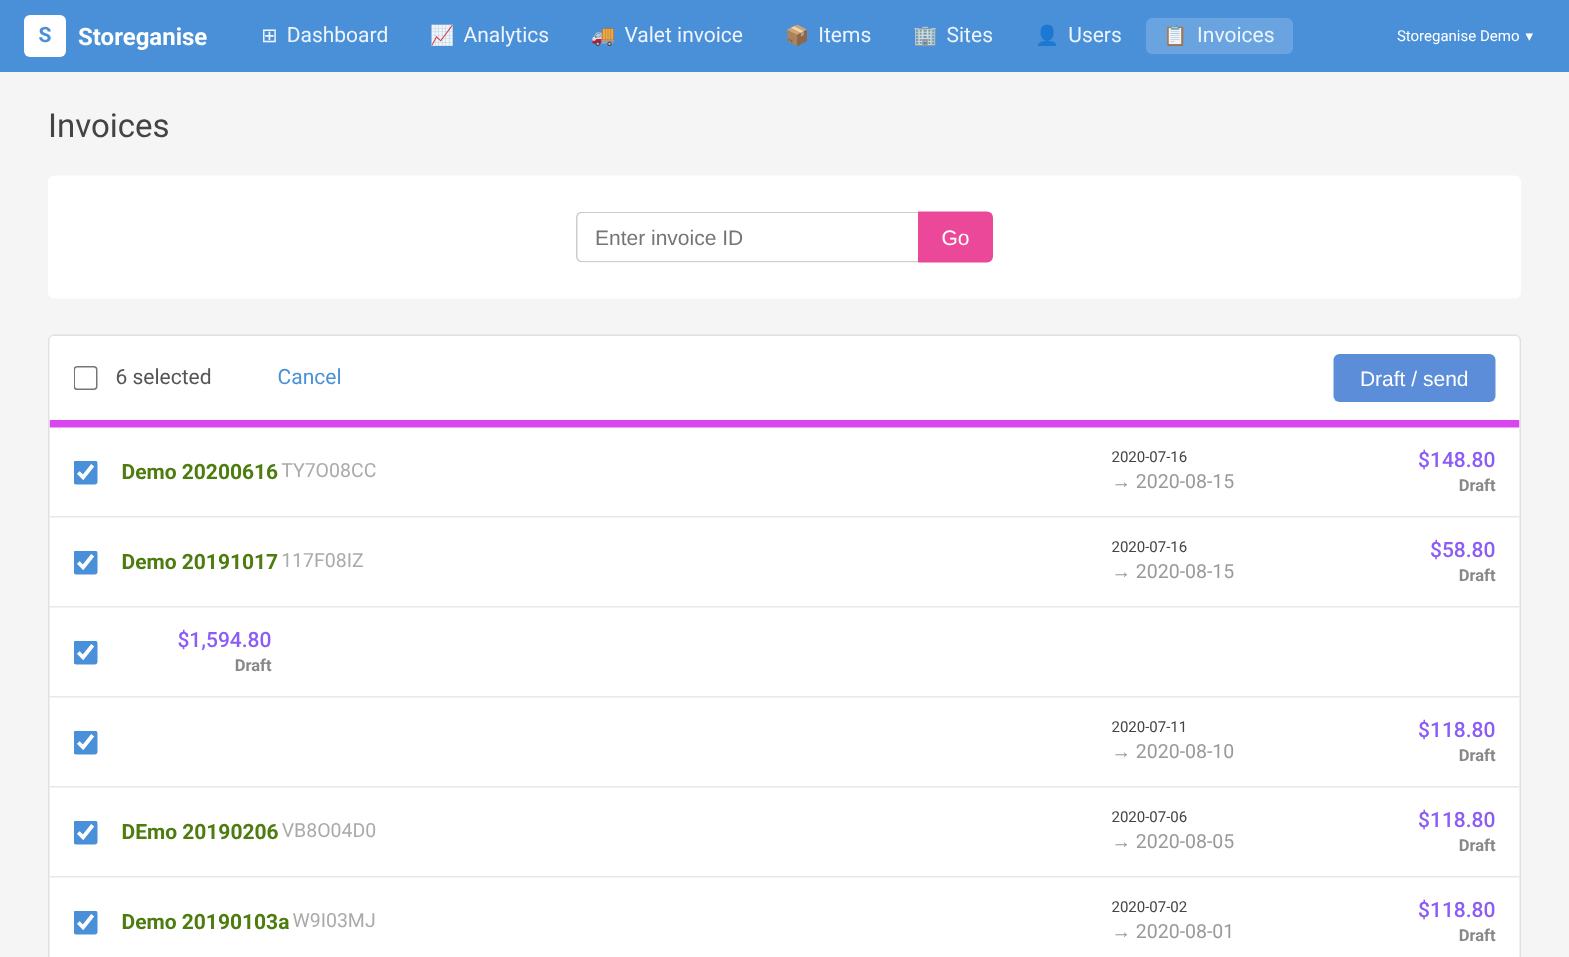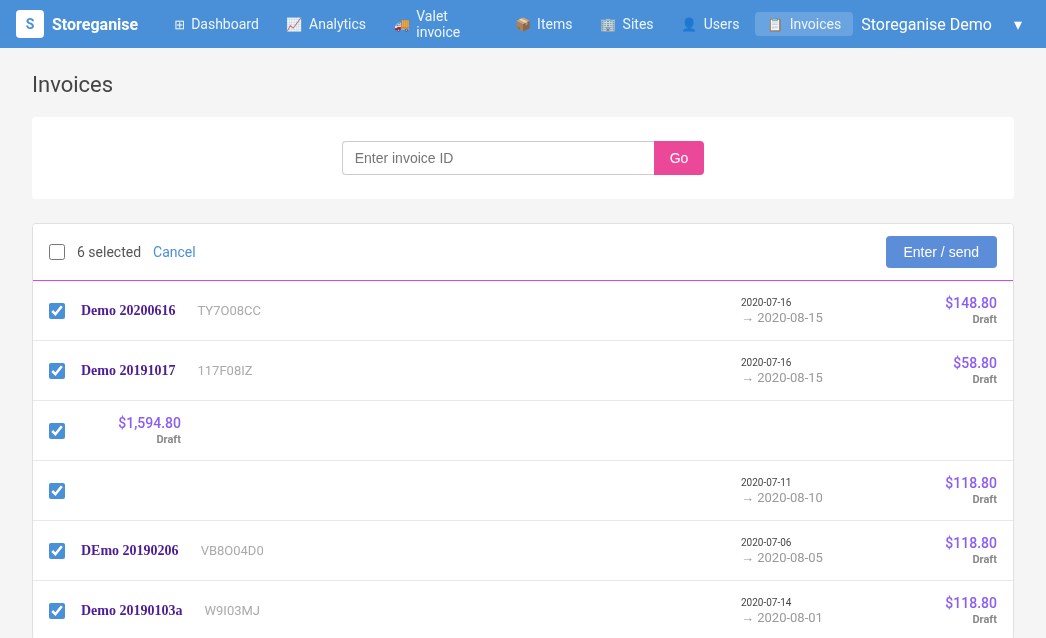--- a/index.html
+++ b/index.html
@@ -51,44 +51,44 @@
       display: flex;
       align-items: center;
       gap: 6px;
       opacity: 0.9;
     }
     .nav-link.active { background: rgba(255,255,255,0.2); }
     .nav-link .nav-icon { font-size: 13px; }
     .nav-user {
       display: flex;
       align-items: center;
-      gap: 22px;
-      color: white;
-      font-size: 16px;
+      gap: 4px;
+      color: white;
+      font-size: 10px;
       cursor: pointer;
       padding: 4px 8px;
       border-radius: 4px;
     }
 
     
     .page-content { padding: 24px 32px; }
     .page-title { font-size: 22px; font-weight: 400; color: #444; margin-bottom: 20px; }
 
     
     .search-area {
       display: flex;
       justify-content: center;
       margin-bottom: 24px;
       background: white;
       padding: 24px;
       border-radius: 4px;
     }
     .search-form { display: flex; gap: 0; }
     .search-input {
-      width: 312px;
+      width: 228px;
       padding: 8px 12px;
       border: 1px solid #ccc;
       border-right: none;
       border-radius: 4px 0 0 4px;
       font-size: 14px;
       color: #999;
       outline: none;
     }
     .go-btn {
       padding: 8px 16px;
@@ -107,41 +107,42 @@
       border: 1px solid #e0e0e0;
       border-radius: 4px;
       overflow: hidden;
     }
 
     
     .toolbar {
       display: flex;
       align-items: center;
       padding: 12px 16px;
-      border-bottom: 1px solid #d946ef;
+      border-bottom: 5px solid #d946ef;
       background: white;
     }
     .toolbar-left {
       display: flex;
       align-items: center;
       gap: 12px;
       flex: 1;
     }
     .master-checkbox {
       width: 16px;
       height: 16px;
       cursor: pointer;
       accent-color: #4a90d9;
     }
     .selected-count { font-size: 14px; color: #555; }
     .cancel-link {
       color: #4a90d9;
       text-decoration: none;
       font-size: 14px;
       cursor: pointer;
+      margin-left: 32px;
     }
     .charge-send-btn {
       padding: 8px 18px;
       background: #5b8dd9;
       color: white;
       border: none;
       border-radius: 4px;
       cursor: pointer;
       font-size: 14px;
       font-weight: 500;
@@ -159,27 +160,26 @@
     .row-checkbox {
       width: 16px;
       height: 16px;
       cursor: pointer;
       accent-color: #4a90d9;
       flex-shrink: 0;
     }
     .invoice-name {
       font-weight: bold;
       font-size: 14px;
-      color: #4c1d95;
-      font-family: Liberation Serif, serif;
+      color: #4d7c0f;
     }
     .invoice-code {
       font-size: 13px;
       color: #aaa;
-      margin-left: 22px;
+      margin-left: 2px;
       font-weight: normal;
     }
     .invoice-info { flex: 1; min-width: 0; }
     .invoice-name-row { display: flex; align-items: center; }
     .invoice-dates {
       margin-left: auto;
       text-align: left;
       min-width: 140px;
     }
     .date-from { font-size: 10px; color: #444; }
@@ -251,21 +251,21 @@
   </div>
 
   <div class="table-container">
 
     <div class="toolbar">
       <div class="toolbar-left">
         <input type="checkbox" class="master-checkbox" style="">
         <span class="selected-count">6 selected</span>
         <a class="cancel-link">Cancel</a>
       </div>
-      <button class="charge-send-btn">Enter / send</button>
+      <button class="charge-send-btn">Draft / send</button>
     </div>
 
     <div id="invoice-rows">
         <div class="invoice-row">
       <input type="checkbox" class="row-checkbox" checked="" style="">
       <div class="invoice-info">
         <div class="invoice-name-row">
           <span class="invoice-name">Demo 20200616</span>
           <span class="invoice-code">TY7O08CC</span>
         </div>
@@ -333,21 +333,21 @@
     </div>
         <div class="invoice-row">
       <input type="checkbox" class="row-checkbox" checked="" style="">
       <div class="invoice-info">
         <div class="invoice-name-row">
           <span class="invoice-name">Demo 20190103a</span>
           <span class="invoice-code">W9I03MJ</span>
         </div>
       </div>
       <div class="invoice-dates">
-        <div class="date-from">2020-07-14</div>
+        <div class="date-from">2020-07-02</div>
         <div class="date-to">→ 2020-08-01</div>
       </div>
       <div class="invoice-amount-area">
         <div class="invoice-amount">$118.80</div>
         <div class="invoice-status">Draft</div>
       </div>
     </div>
       </div>
   </div>
 </div>

